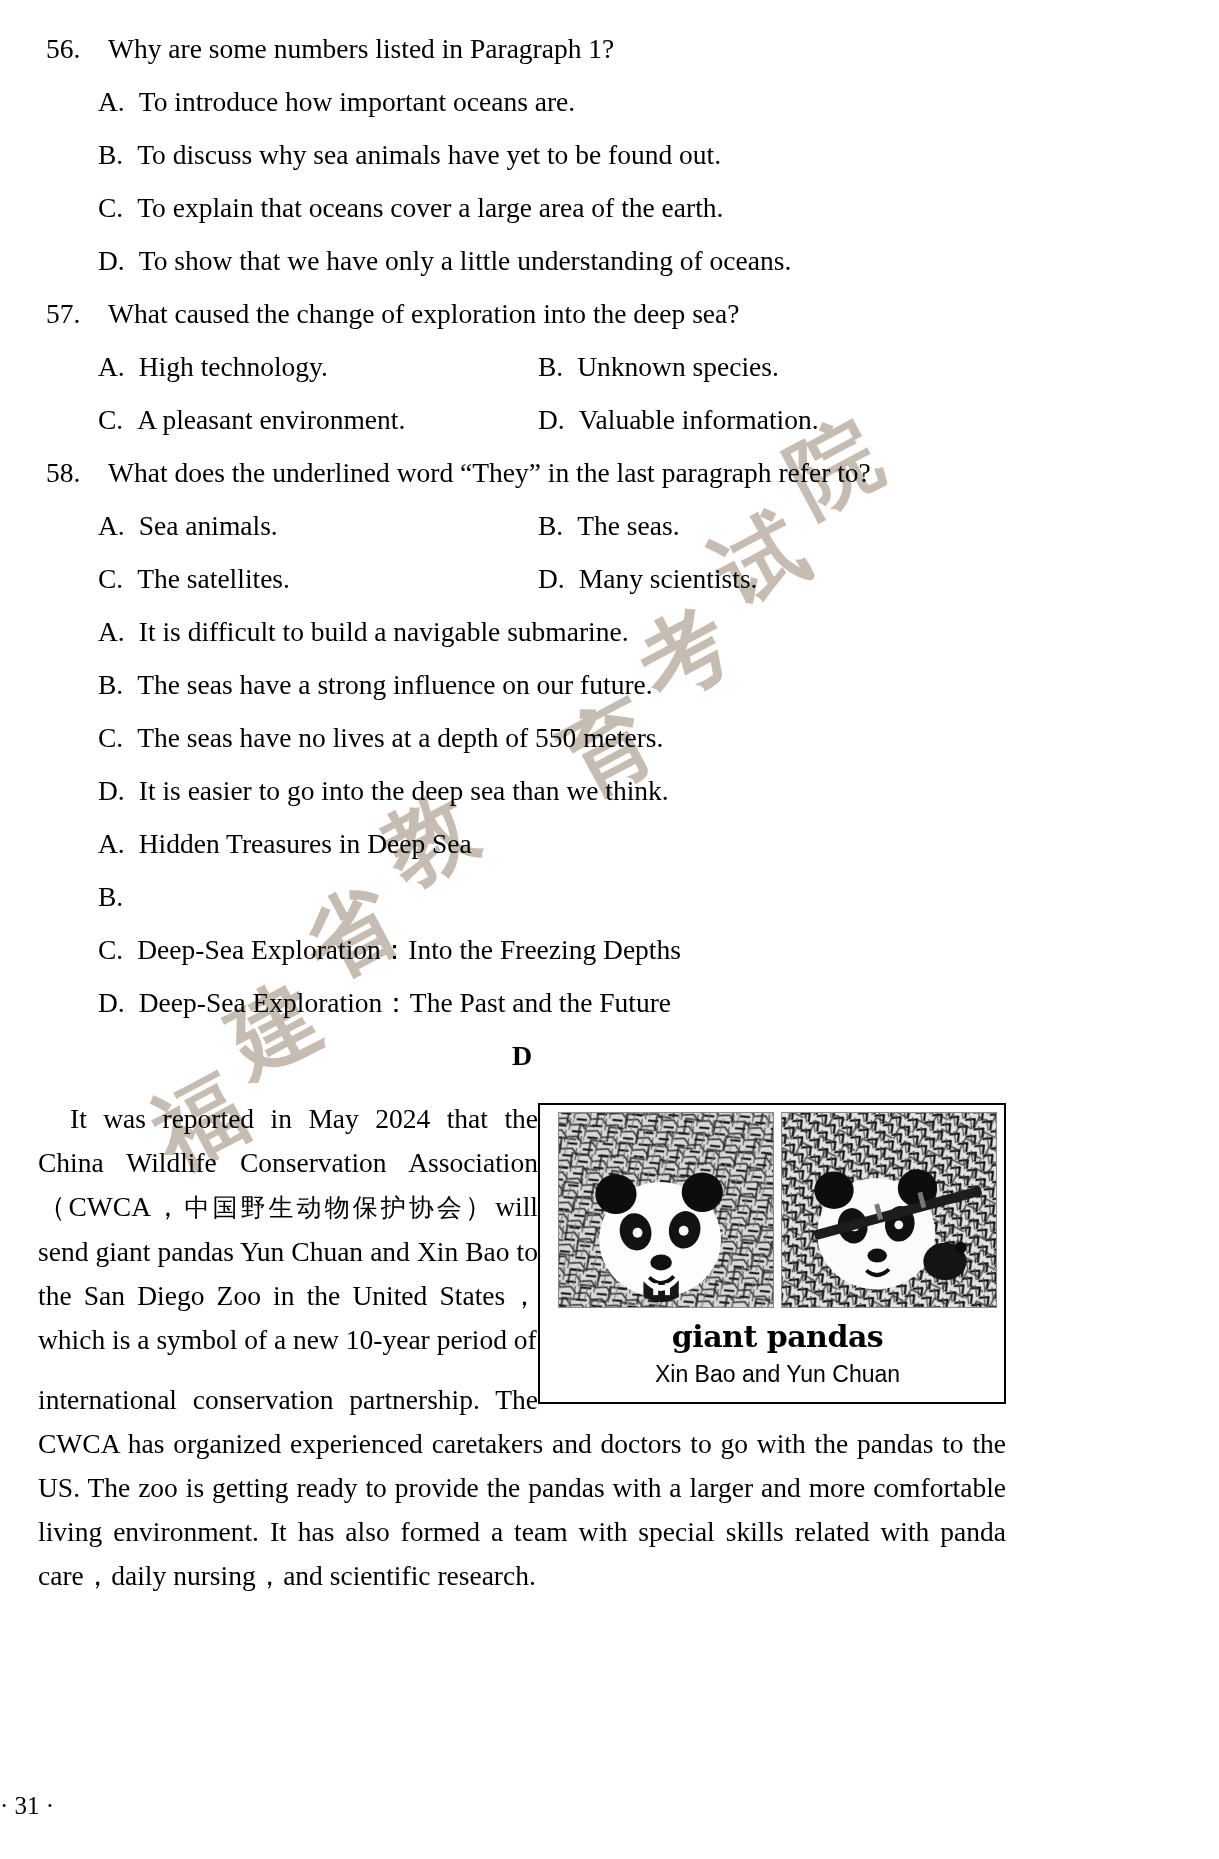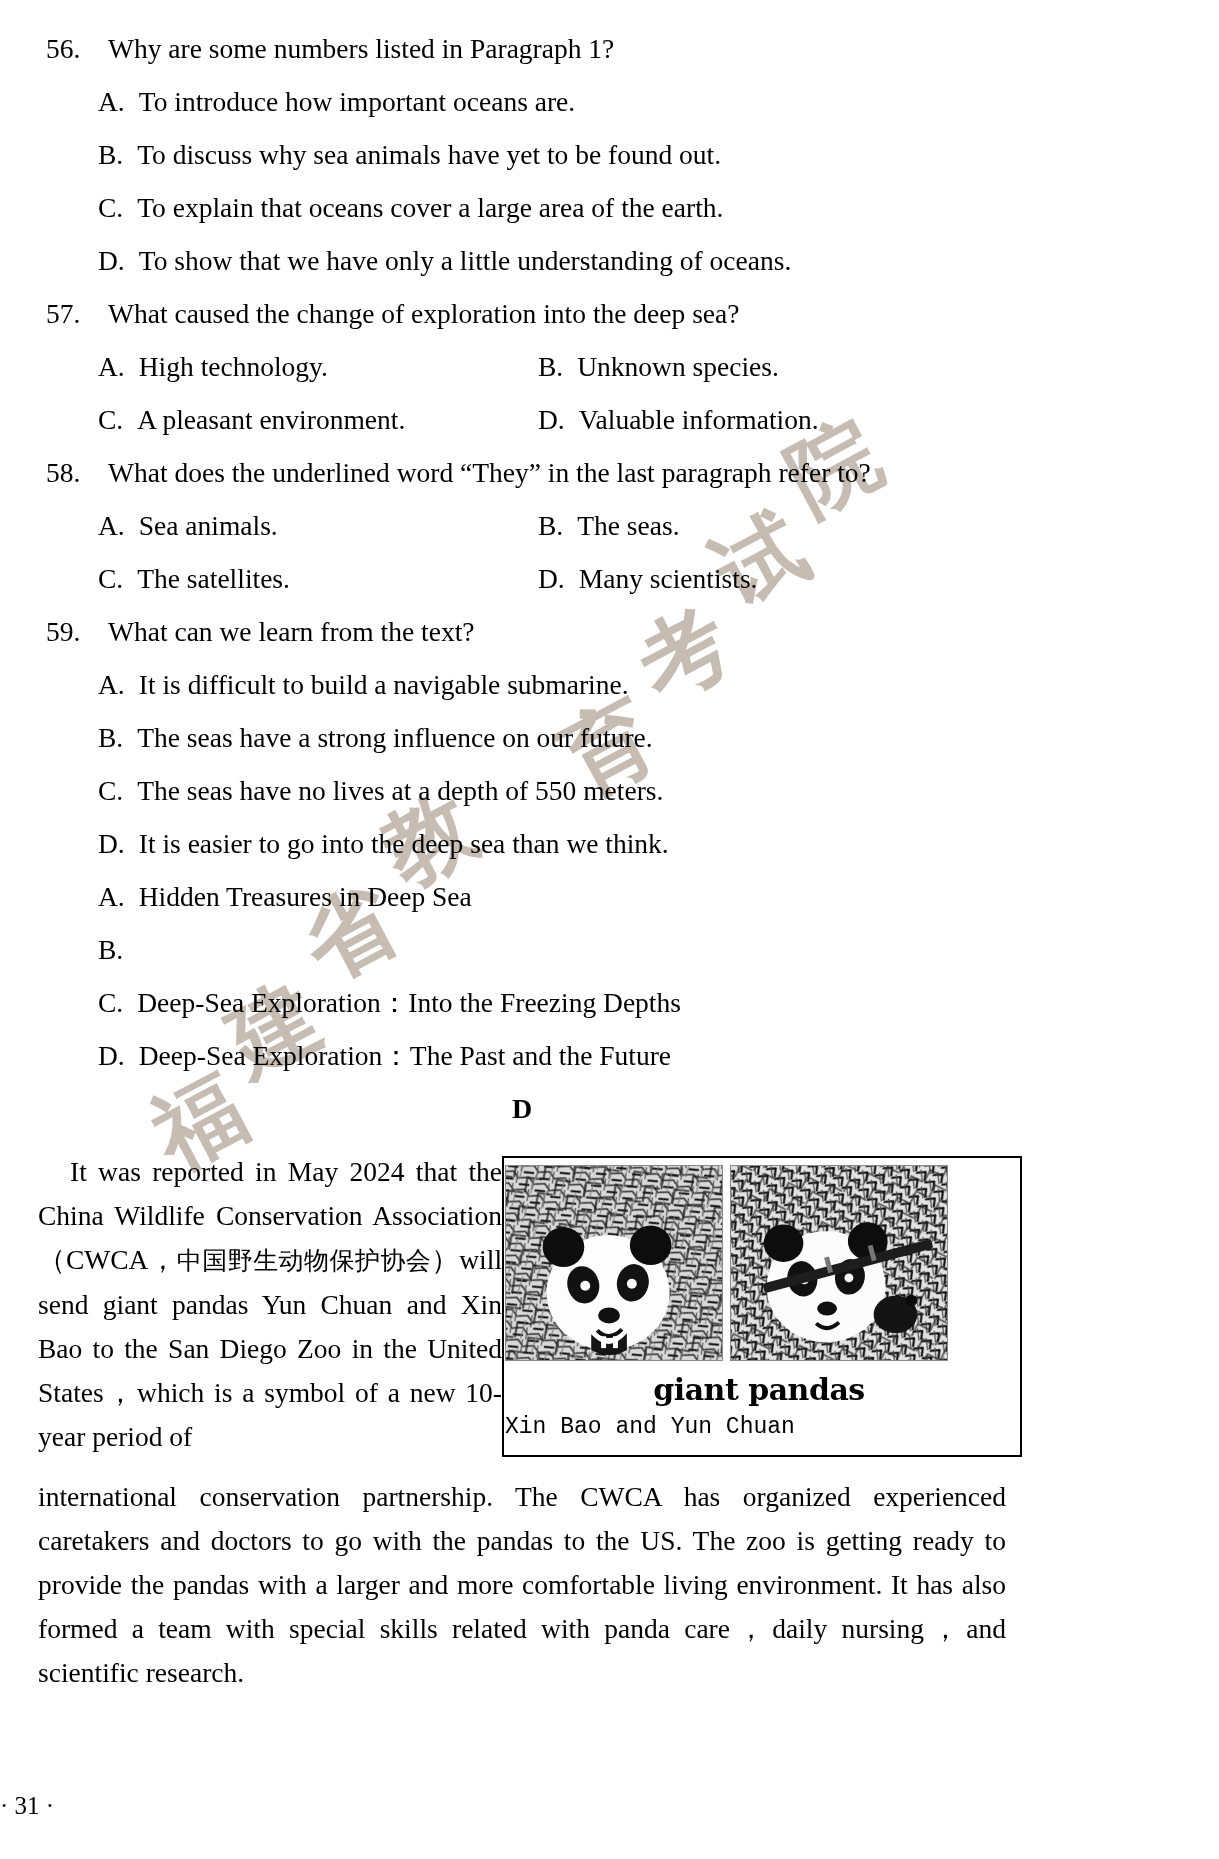--- a/index.html
+++ b/index.html
@@ -111,26 +111,26 @@
 
   .passage-lead { margin-bottom: 2px; }
 
   .body-flow {
     line-height: 44px;
   }
 
   
   .figure-box {
     float: right;
-    width: 520px;
+    width: 468px;
     box-sizing: border-box;
     border: 2px solid #000000;
     background: #ffffff;
-    padding: 7px 7px 10px 1px;
-    margin: 6px 0 6px 24px;
+    padding: 7px 7px 10px 18px;
+    margin: 6px 16px 6px 24px;
     shape-outside: border-box;
   }
   .photo-strip {
     display: flex;
     gap: 7px;
   }
   .photo {
     position: relative;
     overflow: hidden;
     border: 1px solid #8a8a8a;
@@ -142,21 +142,22 @@
   .fig-caption-title {
     text-align: center;
     font-family: "DejaVu Serif", serif;
     font-weight: 700;
     font-size: 30px;
     line-height: 38px;
     letter-spacing: -0.5px;
     margin-top: 10px;
   }
   .fig-caption-sub {
-    font-family: Liberation Mono, monospace;
+    text-align: center;
+    font-family: Liberation Sans, sans-serif;
     font-size: 23px;
     line-height: 32px;
     margin-top: 2px;
     margin-bottom: 2px;
   }
 
   
   #page-footer {
     position: absolute;
     left: 0;
@@ -265,24 +266,20 @@
           <span class="opt-body">The satellites.</span>
         </div>
         <div class="opt opt-col-b">
           <span class="opt-letter">D.</span>
           <span class="opt-body">Many scientists.</span>
         </div>
       </div>
     </div>
 
     <div class="question-block">
-      <div class="q-stem">
-        <span class="q-num">59.</span>
-        <span class="q-text">What can we learn from the text?</span>
-      </div>
       <div class="opt-row single">
         <div class="opt">
           <span class="opt-letter">A.</span>
           <span class="opt-body">It is difficult to build a navigable submarine.</span>
         </div>
       </div>
       <div class="opt-row single">
         <div class="opt">
           <span class="opt-letter">B.</span>
           <span class="opt-body">The seas have a strong influence on our future.</span>

